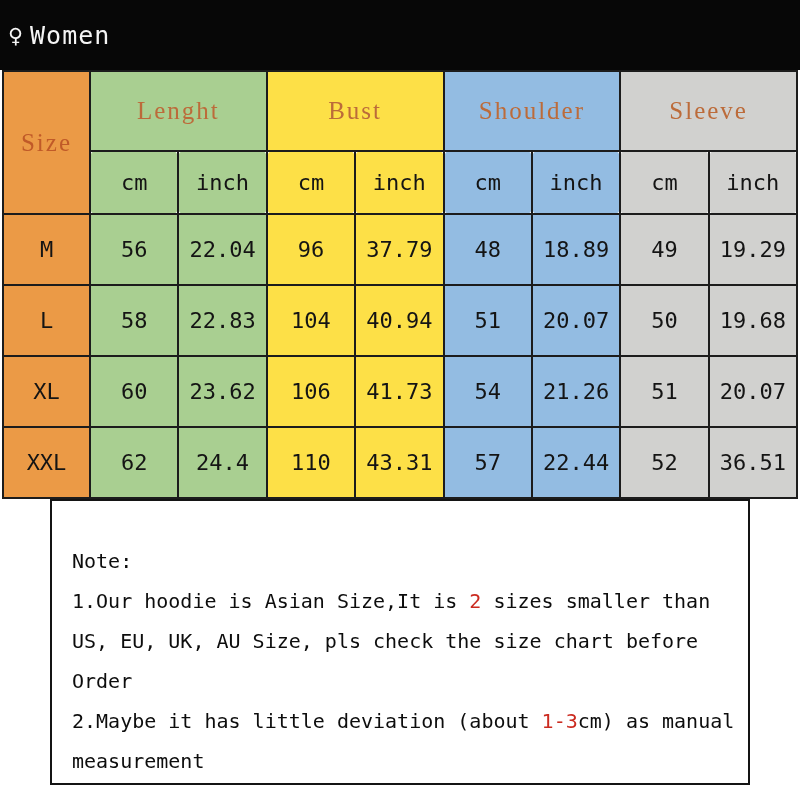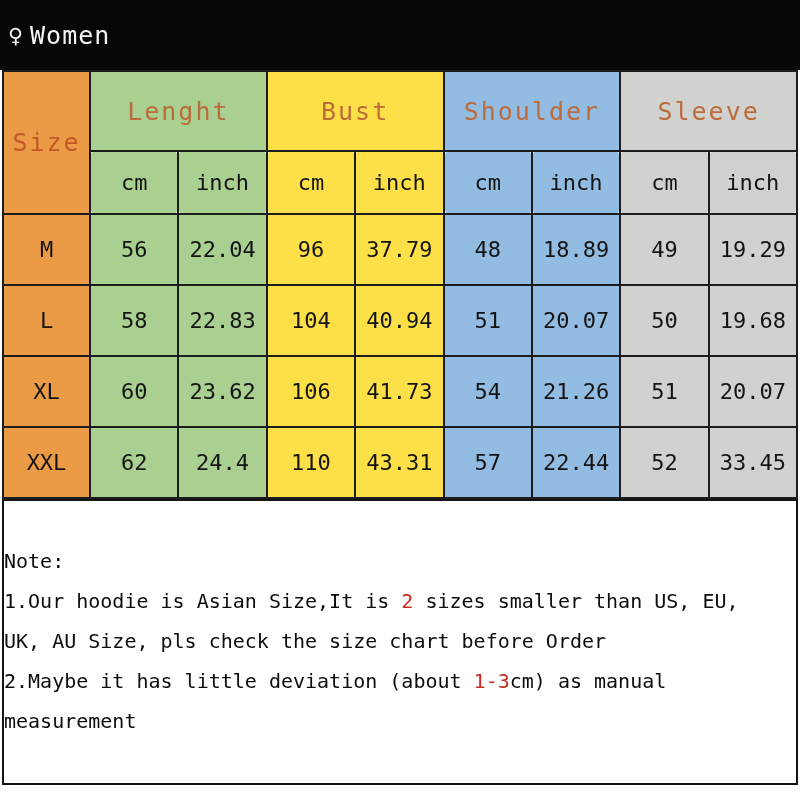--- a/index.html
+++ b/index.html
@@ -34,38 +34,38 @@
   table.size-table {
     width: 796px; margin: 0 auto;
     border-collapse: collapse; table-layout: fixed;
   }
   .size-table th, .size-table td {
     border: 2px solid #1c1c1c;
     text-align: center; vertical-align: middle;
     font-weight: normal; padding: 0;
     overflow: hidden;
   }
-  .group-row th { height: 80px; font-size: 25px; color: #bc6b3a; letter-spacing: 2px; }
+  .group-row th { height: 80px; font-size: 25px; color: #bc6b3a; letter-spacing: 2px; font-family: Liberation Serif, serif; }
   th.size-h { font-size: 25px; color: #c05a28; letter-spacing: 2px; margin-left: 42px; }
   .units-row th { height: 63px; font-size: 22px; color: #141414; border-radius: 6px; }
   .data-row td { height: 71px; font-size: 22px; color: #141414; }
 
   .c-size { background: #eb9a46; }
   .c-len  { background: #a9cf91; }
   .c-bust { background: #fde047; }
   .c-sho  { background: #93bce2; }
   .c-slv  { background: #d1d1cf; }
 
   
   .notebox {
-    width: 796px; margin: 0 auto;
+    width: 700px; margin: 0 auto;
     height: 286px;
     border: 2px solid #141414;
     background: #ffffff;
-    padding: 40px 10px 0 0;
+    padding: 40px 10px 0 20px;
     color: #0d0d0d;
   }
   .nline { font-size: 20px; line-height: 40px; }
   .accent { color: #cb2b20; }
 </style>
 </head>
 <body>
 
 <div class="page">
 
@@ -142,21 +142,21 @@
     </tr>
     <tr class="data-row">
       <td class="c-size">XXL</td>
       <td class="c-len">62</td>
       <td class="c-len">24.4</td>
       <td class="c-bust">110</td>
       <td class="c-bust">43.31</td>
       <td class="c-sho">57</td>
       <td class="c-sho">22.44</td>
       <td class="c-slv">52</td>
-      <td class="c-slv">33.45</td>
+      <td class="c-slv">36.51</td>
     </tr>
   </tbody>
     </table>
 
   <div class="notebox">
     <div class="nline">Note:</div>
     <div class="nline">
       <span>1.Our hoodie is Asian Size,It is </span><span class="accent">2</span><span> sizes smaller than US, EU, UK, AU Size, pls check the size chart before Order</span>
     </div>
     <div class="nline">

